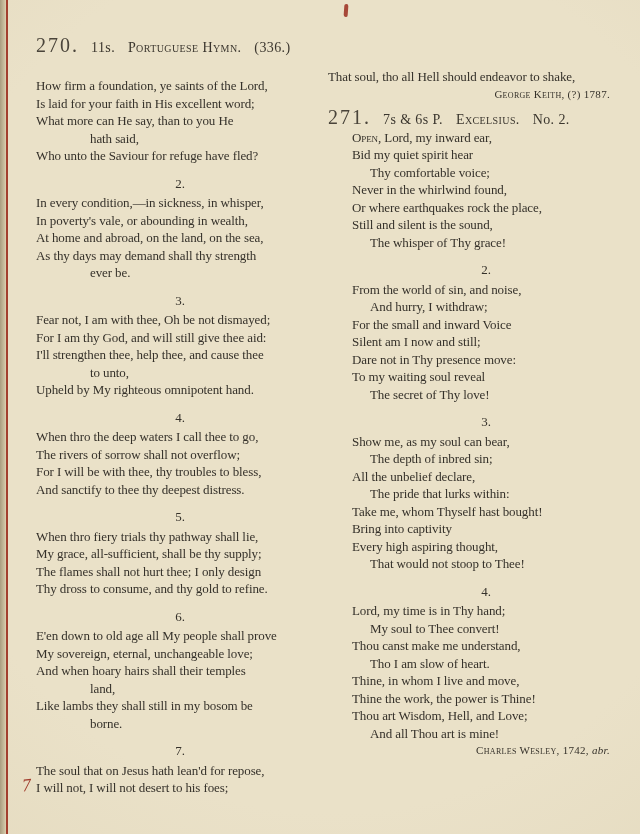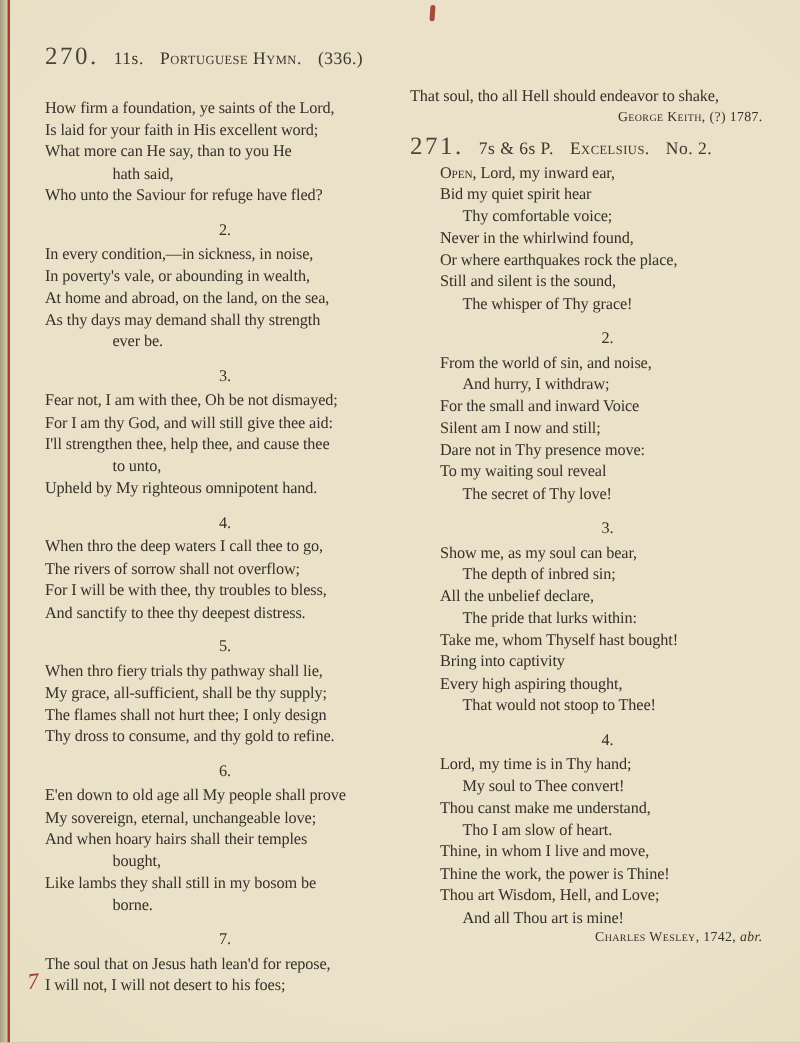--- a/index.html
+++ b/index.html
@@ -55,21 +55,21 @@
     <div class="verses verses-270">
         <div class="verse">
           <div class="line">How firm a foundation, ye saints of the Lord,</div>
           <div class="line">Is laid for your faith in His excellent word;</div>
           <div class="line">What more can He say, than to you He</div>
           <div class="line ind2">hath said,</div>
           <div class="line">Who unto the Saviour for refuge have fled?</div>
         </div>
         <div class="verse-num">2.</div>
         <div class="verse">
-          <div class="line">In every condition,—in sickness, in noise,</div>
+          <div class="line">In every condition,—in sickness, in whisper,</div>
           <div class="line">In poverty's vale, or abounding in wealth,</div>
           <div class="line">At home and abroad, on the land, on the sea,</div>
           <div class="line">As thy days may demand shall thy strength</div>
           <div class="line ind2">ever be.</div>
         </div>
         <div class="verse-num">3.</div>
         <div class="verse">
           <div class="line">Fear not, I am with thee, Oh be not dismayed;</div>
           <div class="line">For I am thy God, and will still give thee aid:</div>
           <div class="line">I'll strengthen thee, help thee, and cause thee</div>
@@ -88,21 +88,21 @@
           <div class="line">When thro fiery trials thy pathway shall lie,</div>
           <div class="line">My grace, all-sufficient, shall be thy supply;</div>
           <div class="line">The flames shall not hurt thee; I only design</div>
           <div class="line">Thy dross to consume, and thy gold to refine.</div>
         </div>
         <div class="verse-num">6.</div>
         <div class="verse">
           <div class="line">E'en down to old age all My people shall prove</div>
           <div class="line">My sovereign, eternal, unchangeable love;</div>
           <div class="line">And when hoary hairs shall their temples</div>
-          <div class="line ind2">bought,</div>
+          <div class="line ind2">land,</div>
           <div class="line">Like lambs they shall still in my bosom be</div>
           <div class="line ind2">borne.</div>
         </div>
         <div class="verse-num">7.</div>
         <div class="verse">
           <div class="line">The soul that on Jesus hath lean'd for repose,</div>
           <div class="line">I will not, I will not desert to his foes;</div>
         </div>
       </div>
   </div>

